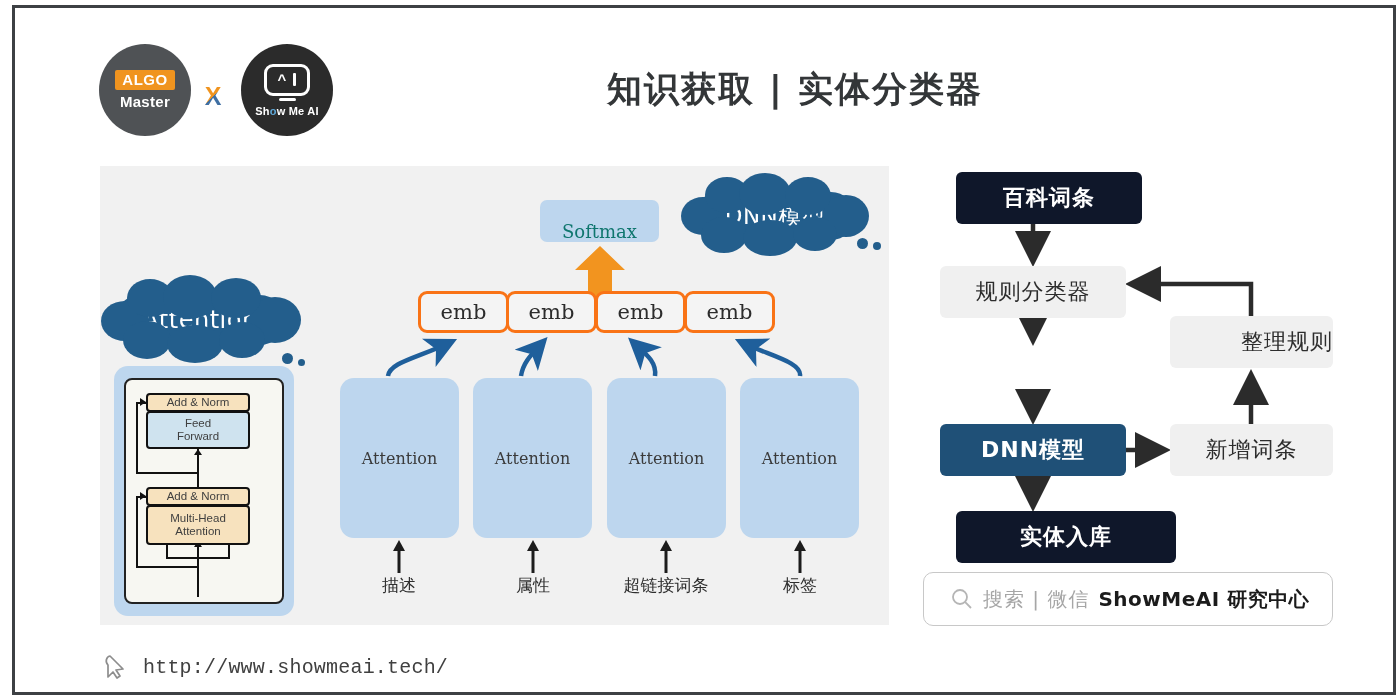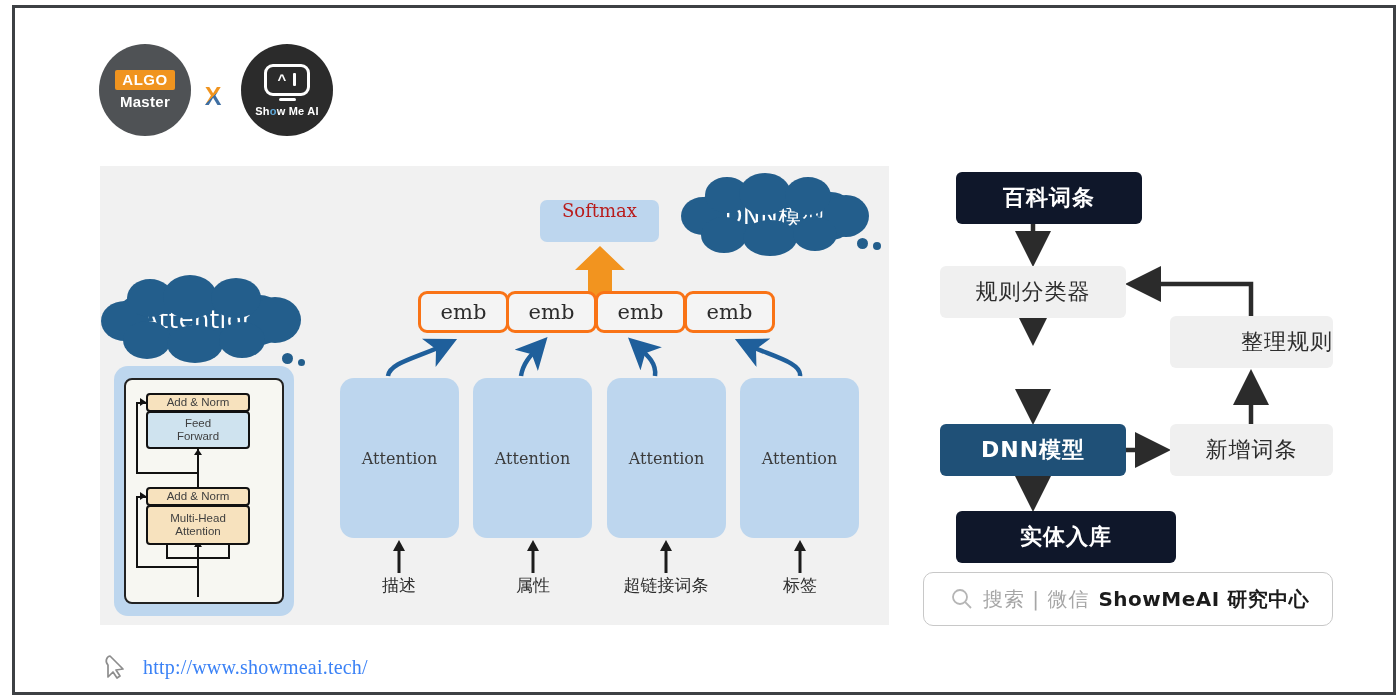--- a/index.html
+++ b/index.html
@@ -107,22 +107,22 @@
     border-left:4px solid transparent; border-right:4px solid transparent; border-bottom:6px solid #111;
   }
   .tf-arrow-right {
     position:absolute; width:0; height:0;
     border-top:4px solid transparent; border-bottom:4px solid transparent; border-left:6px solid #111;
   }
 
   
   #softmax-box {
     position:absolute; left:440px; top:34px; width:119px; height:42px; background:#bdd6ee;
-    border-radius:7px; display:flex; align-items:flex-start; justify-content:center;
-    font-size:18px; color:#b91c1c; font-family:"DejaVu Serif","Liberation Serif",serif;
+    border-radius:7px; display:flex; align-items:flex-end; justify-content:center;
+    font-size:18px; color:#0f766e; font-family:"DejaVu Serif","Liberation Serif",serif;
   }
   #orange-arrow { position:absolute; left:475px; top:80px; width:50px; height:58px; }
 
   
   .emb-box {
     position:absolute; top:125px; height:42px; border:3px solid #f97316; border-radius:9px;
     background:#f4f4f4; display:flex; align-items:center; justify-content:center;
     font-size:21px; color:#2c2c2c; font-family:"DejaVu Serif","Liberation Serif",serif;
   }
   #emb-0 { left:318px; width:91px; }
@@ -184,22 +184,22 @@
     font-family:"DejaVu Sans","Liberation Sans",sans-serif;
   }
   #search-brand {
     font-size:20px; color:#1b1b1b; font-weight:bold; letter-spacing:.5px;
     font-family:"DejaVu Sans","Liberation Sans",sans-serif;
   }
 
   
   #footer { position:absolute; left:88px; top:645px; display:flex; align-items:center; gap:14px; }
   #footer-url {
-    font-size:20px; color:#3b82f6; letter-spacing:.2px;
-    font-family:Liberation Serif, serif;
+    font-size:20px; color:#404040; letter-spacing:.2px;
+    font-family:Liberation Mono, monospace;
   }
 </style>
 </head>
 <body>
 
 <div id="page-frame">
 
   <div class="logo-row">
     <div class="logo-circle logo-algo">
       <div class="algo-tag">ALGO</div>
@@ -209,20 +209,21 @@
     <div class="logo-circle logo-smai">
       <div class="smai-face">
         <span class="eye-caret">^</span>
         <span class="eye-bar"></span>
       </div>
       <div class="smai-neck"></div>
       <div class="smai-text"><span>Sh</span><span class="o-dot">o</span><span>w Me AI</span></div>
     </div>
   </div>
 
+  <div class="page-title">知识获取 | 实体分类器</div>
 
   <div id="left-panel">
 
     <div class="cloud" id="cloud-attention">
       <span>Attention</span>
     </div>
     <div id="cloud-attention-bumps">
       <i style="left:12px;  top:-16px; width:46px; height:38px;"></i>
       <i style="left:48px;  top:-20px; width:54px; height:44px;"></i>
       <i style="left:96px;  top:-17px; width:50px; height:40px;"></i>

